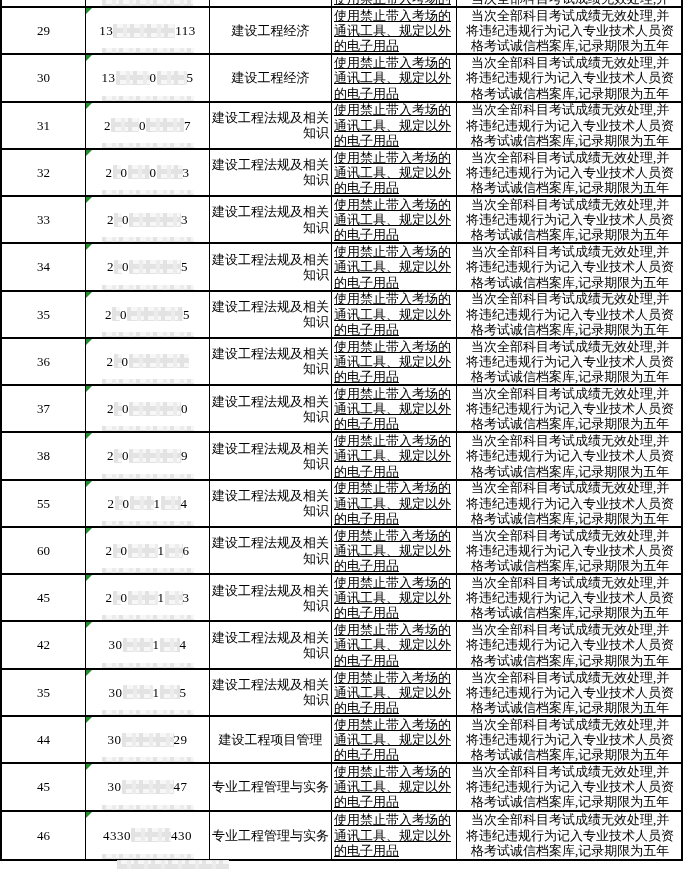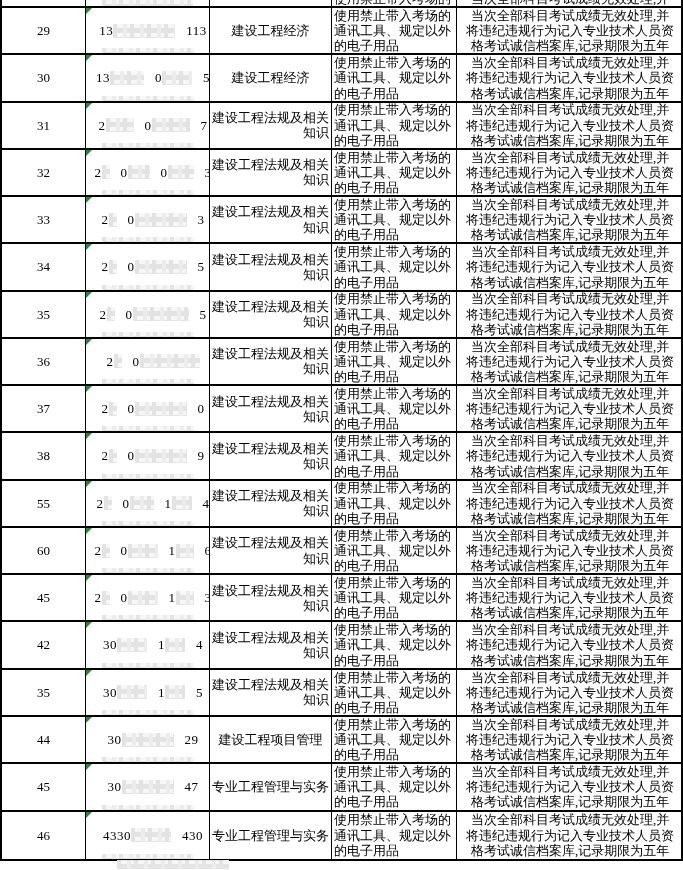--- a/index.html
+++ b/index.html
@@ -37,26 +37,26 @@
     box-sizing:border-box;
     border-right:1px solid var(--border);
     position:relative;
     display:flex;flex-direction:column;justify-content:center;
     font-size:13px;line-height:15.2px;
     overflow:hidden;
   }
   .c1{width:84px;align-items:center;}
   .c2{width:124px;align-items:center;}
   .c3{width:122px;align-items:center;text-align:right;padding:0 2px;}
-  .c4{width:125px;padding-left:2px;}
+  .c4{width:125px;padding-left:2px;text-decoration:underline;}
   .c5{flex:1;border-right:none;padding-left:2px;text-align:center;}
   .ln{white-space:nowrap;}
   .clipline{margin-top:-9px;white-space:nowrap;}
   .idline{display:flex;align-items:center;gap:0;}
-  .frag{font-size:13px;letter-spacing:0.5px;margin-left:11px;}
+  .frag{font-size:13px;letter-spacing:0.5px;}
   .mosaic{
     background-color:var(--blur-a);
     background-image:
       linear-gradient(90deg,var(--blur-b) 25%,transparent 25%,transparent 60%,#ececec 60%,#ececec 80%,transparent 80%),
       linear-gradient(#f7f7f7 50%,var(--blur-b) 50%);
     background-size:17px 9px,9px 9px;
   }
   .bseg{
     display:inline-block;height:14px;
     border-radius:1px;

